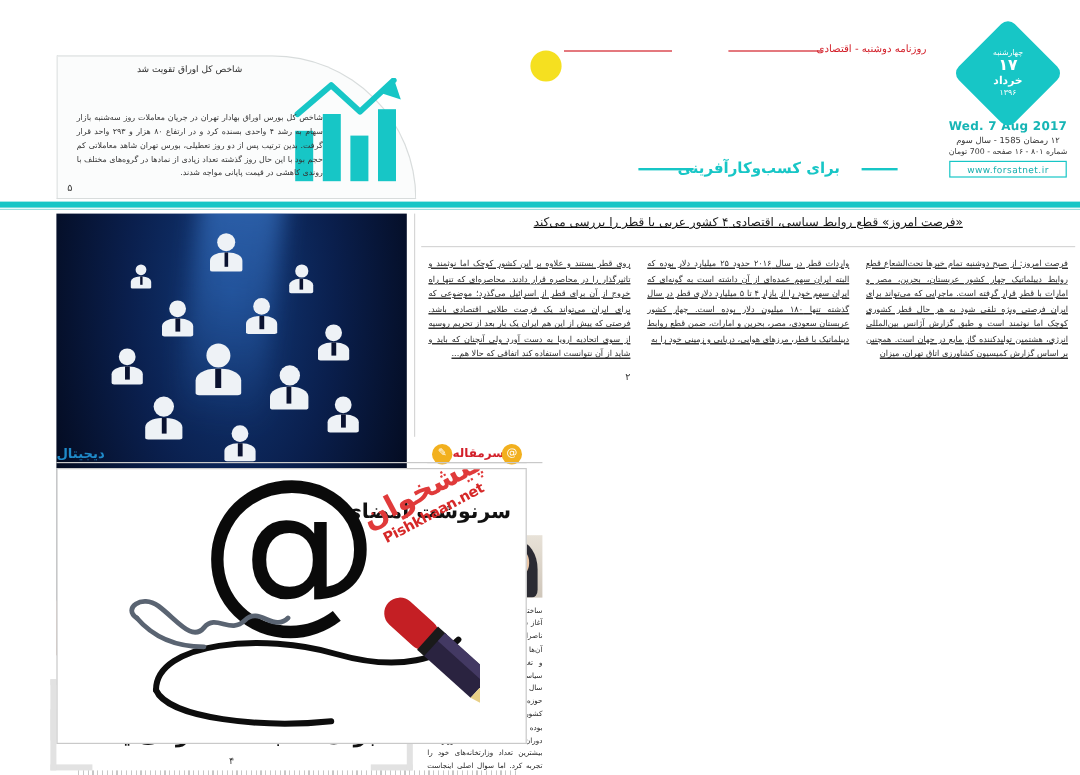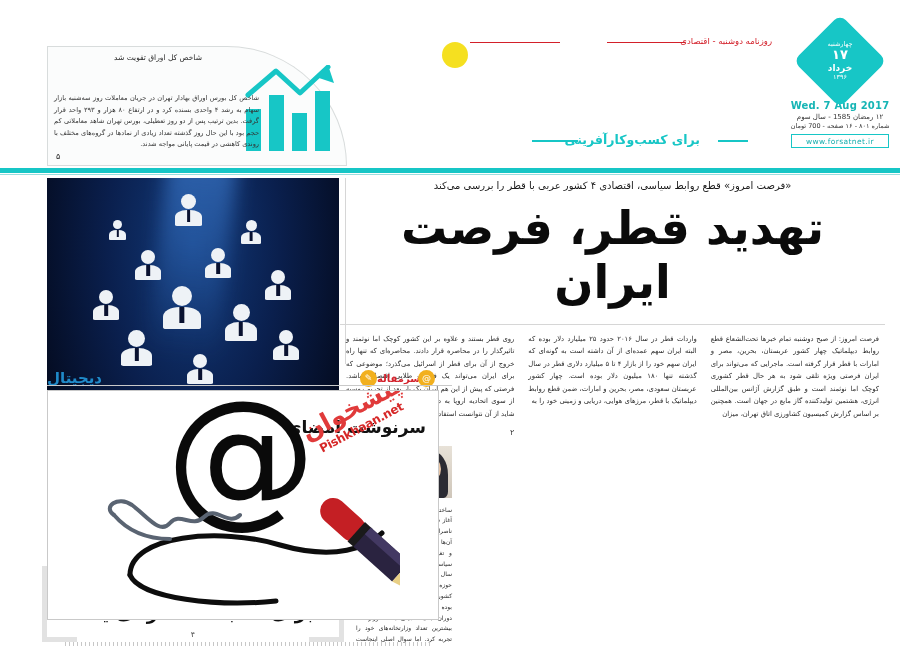--- a/index.html
+++ b/index.html
@@ -26,21 +26,21 @@
   .stock-kicker{
     position:absolute;left:10px;top:6px;width:200px;text-align:center;
     font-size:7.5px;color:#2b2b2b;letter-spacing:0;
   }
   .stock-head{
     position:absolute;left:6px;top:18px;width:205px;text-align:center;
     font-size:20px;font-weight:bold;color:#111;line-height:1.1;
     font-family:"DejaVu Sans","Liberation Sans",sans-serif;
   }
   .stock-body{
-    position:absolute;left:6px;top:46px;width:205px;
+    position:absolute;left:16px;top:46px;width:205px;
     font-size:6.6px;line-height:1.75;color:#333;text-align:justify;
     direction:rtl;
   }
   .stock-page{
     position:absolute;left:8px;bottom:4px;font-size:8px;color:#333;
   }
 
   .logo-wrap{position:absolute;left:355px;top:24px;width:545px;height:144px;}
   .subtitle-top{
     position:absolute;right:128px;top:12px;font-size:8.5px;color:#d3202a;
@@ -148,21 +148,21 @@
     margin-top:6px;font-size:19px;font-weight:bold;color:#111;line-height:1.45;direction:rtl;
   }
   .bank-page{margin-top:4px;font-size:8px;color:#444;}
   .bracket{position:absolute;width:30px;height:46px;border:5px solid #e2e2e2;}
   .bracket.tl{left:2px;top:10px;border-right:none;border-bottom:none;}
   .bracket.tr{right:2px;top:10px;border-left:none;border-bottom:none;}
   .bracket.bl{left:2px;bottom:4px;border-right:none;border-top:none;}
   .bracket.br{right:2px;bottom:4px;border-left:none;border-top:none;}
 
   
-  .main-story{position:absolute;right:15px;top:0;width:545px;}
+  .main-story{position:absolute;right:4px;top:0;width:545px;text-decoration:underline;}
   .main-kicker{
     text-align:center;font-size:10px;color:#1a1a1a;direction:rtl;margin-top:2px;
   }
   .main-head{
     text-align:center;font-size:46px;font-weight:bold;color:#0b0b0b;
     direction:rtl;line-height:1.18;margin-top:10px;letter-spacing:-1px;
   }
   .main-cols{
     display:flex;direction:rtl;margin-top:14px;padding:0 6px;gap:14px;
     border-top:1px solid #d6d6d6;padding-top:8px;
@@ -207,21 +207,21 @@
     margin-top:2px;background:#f2b01e;color:#fff;font-size:4.6px;line-height:1.45;
     padding:2px 1px;direction:rtl;
   }
   .edit-body{
     margin-top:5px;font-size:6px;line-height:1.8;color:#2a2a2a;text-align:justify;direction:rtl;
   }
 
   
   .digital{position:absolute;left:47px;top:0;width:392px;height:272px;}
   .dig-tab{position:relative;height:20px;display:flex;align-items:center;justify-content:flex-start;}
-  .dig-label{font-size:15px;font-weight:bold;color:#1f8ac9;direction:rtl;}
+  .dig-label{font-size:11px;font-weight:bold;color:#1f8ac9;direction:rtl;}
   .dig-badge{
     width:17px;height:17px;border-radius:50%;background:#f2b01e;
     display:flex;align-items:center;justify-content:center;color:#fff;font-size:9px;
     margin-right:4px;
   }
   .dig-frame{
     position:relative;margin-top:2px;width:390px;height:228px;
     border:1px solid #c9c9c9;background:#fff;overflow:hidden;
   }
   .dig-head{
@@ -400,21 +400,20 @@
       <div class="bank-kicker">پیدا و پنهان طرح ادغام بانک‌ها</div>
       <div class="bank-head">
         <div>زنگ‌های ادغام بانک‌ها</div>
         <div>برای که به صدا درمی‌آیند؟</div>
       </div>
       <div class="bank-page">۴</div>
     </div>
 
     <div class="main-story">
       <div class="main-kicker">«فرصت امروز» قطع روابط سیاسی، اقتصادی ۴ کشور عربی با قطر را بررسی می‌کند</div>
-      <div class="main-head">تهدید قطر، فرصت ایران</div>
       <div class="main-cols">
         <div class="mcol">
           <p>فرصت امروز: از صبح دوشنبه تمام خبرها تحت‌الشعاع قطع روابط دیپلماتیک چهار کشور عربستان، بحرین، مصر و امارات با قطر قرار گرفته است. ماجرایی که می‌تواند برای ایران فرصتی ویژه تلقی شود به هر حال قطر کشوری کوچک اما نوثمند است و طبق گزارش آژانس بین‌المللی انرژی، هشتمین تولیدکننده گاز مایع در جهان است. همچنین بر اساس گزارش کمیسیون کشاورزی اتاق تهران، میزان</p>
         </div>
         <div class="mcol">
           <p>واردات قطر در سال ۲۰۱۶ حدود ۲۵ میلیارد دلار بوده که البته ایران سهم عمده‌ای از آن داشته است به گونه‌ای که ایران سهم خود را از بازار ۴ تا ۵ میلیارد دلاری قطر در سال گذشته تنها ۱۸۰ میلیون دلار بوده است. چهار کشور عربستان سعودی، مصر، بحرین و امارات، ضمن قطع روابط دیپلماتیک با قطر، مرزهای هوایی، دریایی و زمینی خود را به</p>
         </div>
         <div class="mcol">
           <p>روی قطر بستند و علاوه بر این کشور کوچک اما نوثمند و تاثیرگذار را در محاصره قرار دادند. محاصره‌ای که تنها راه خروج از آن برای قطر از اسرائیل می‌گذرد؛ موضوعی که برای ایران می‌تواند یک فرصت طلایی اقتصادی باشد. فرصتی که پیش از این هم ایران یک بار بعد از تحریم روسیه از سوی اتحادیه اروپا به دست آورد ولی آنچنان که باید و شاید از آن نتوانست استفاده کند اتفاقی که حالا هم...</p>
           <span class="pg">۲</span>

